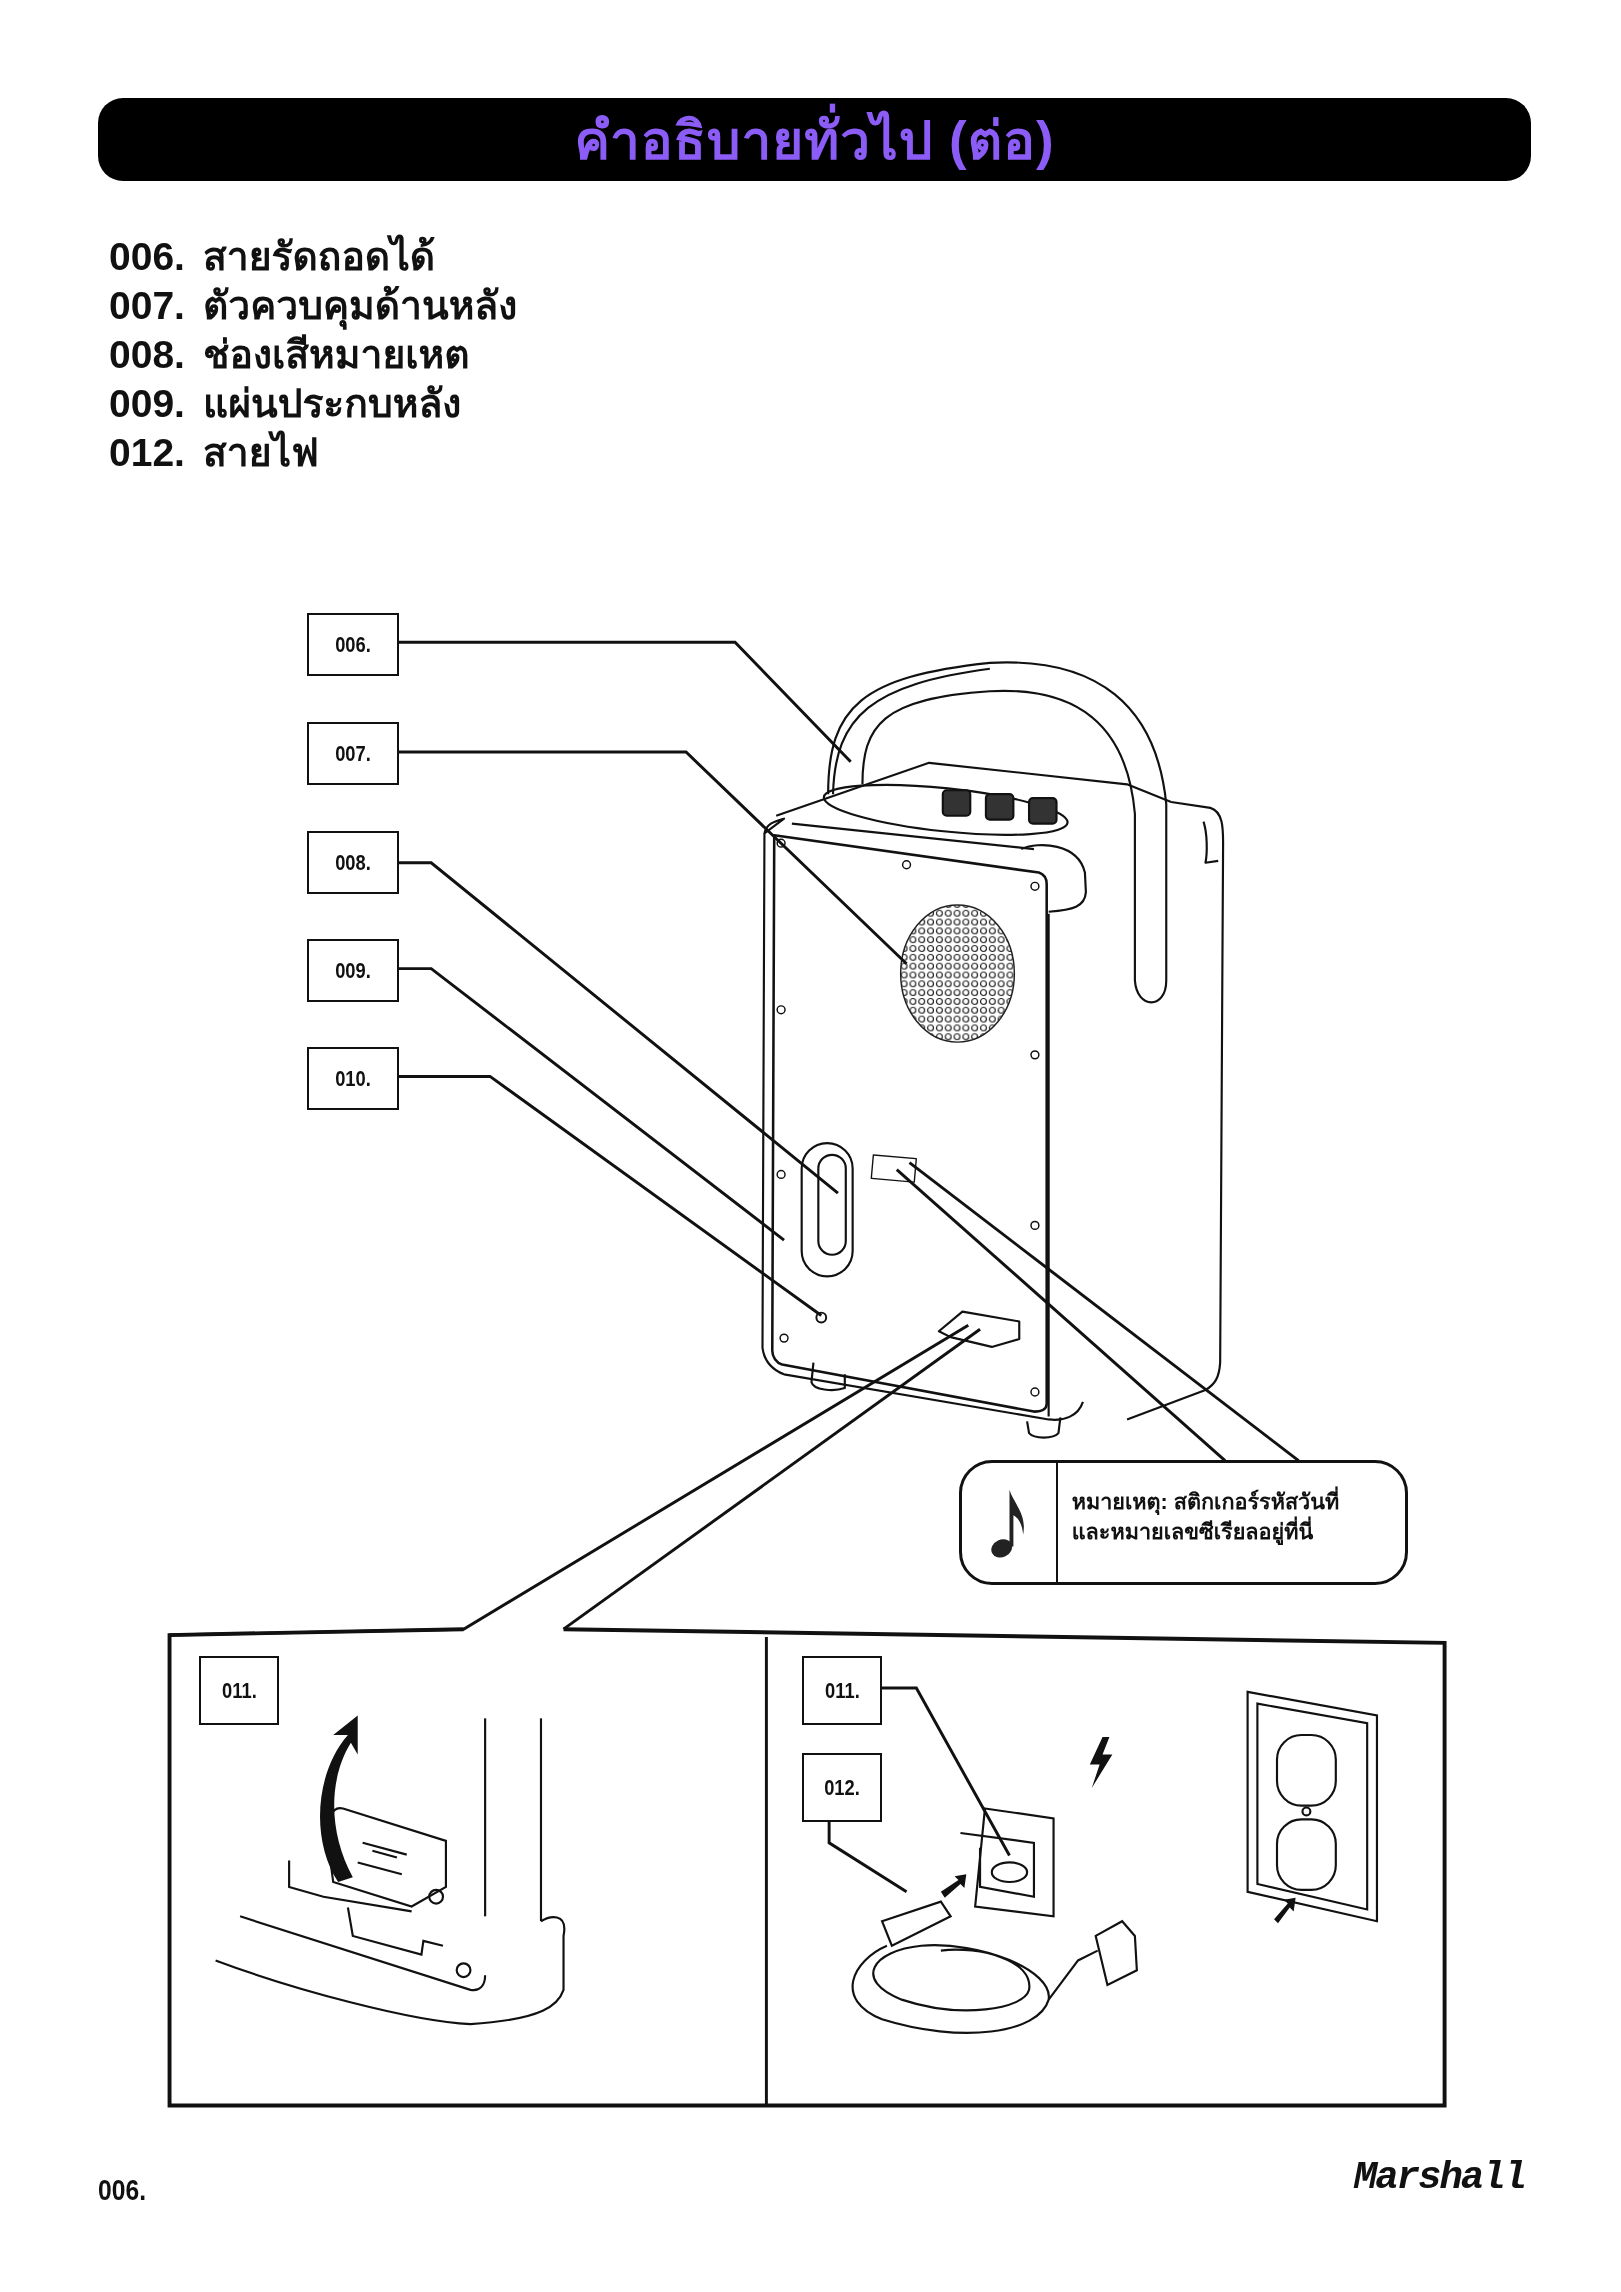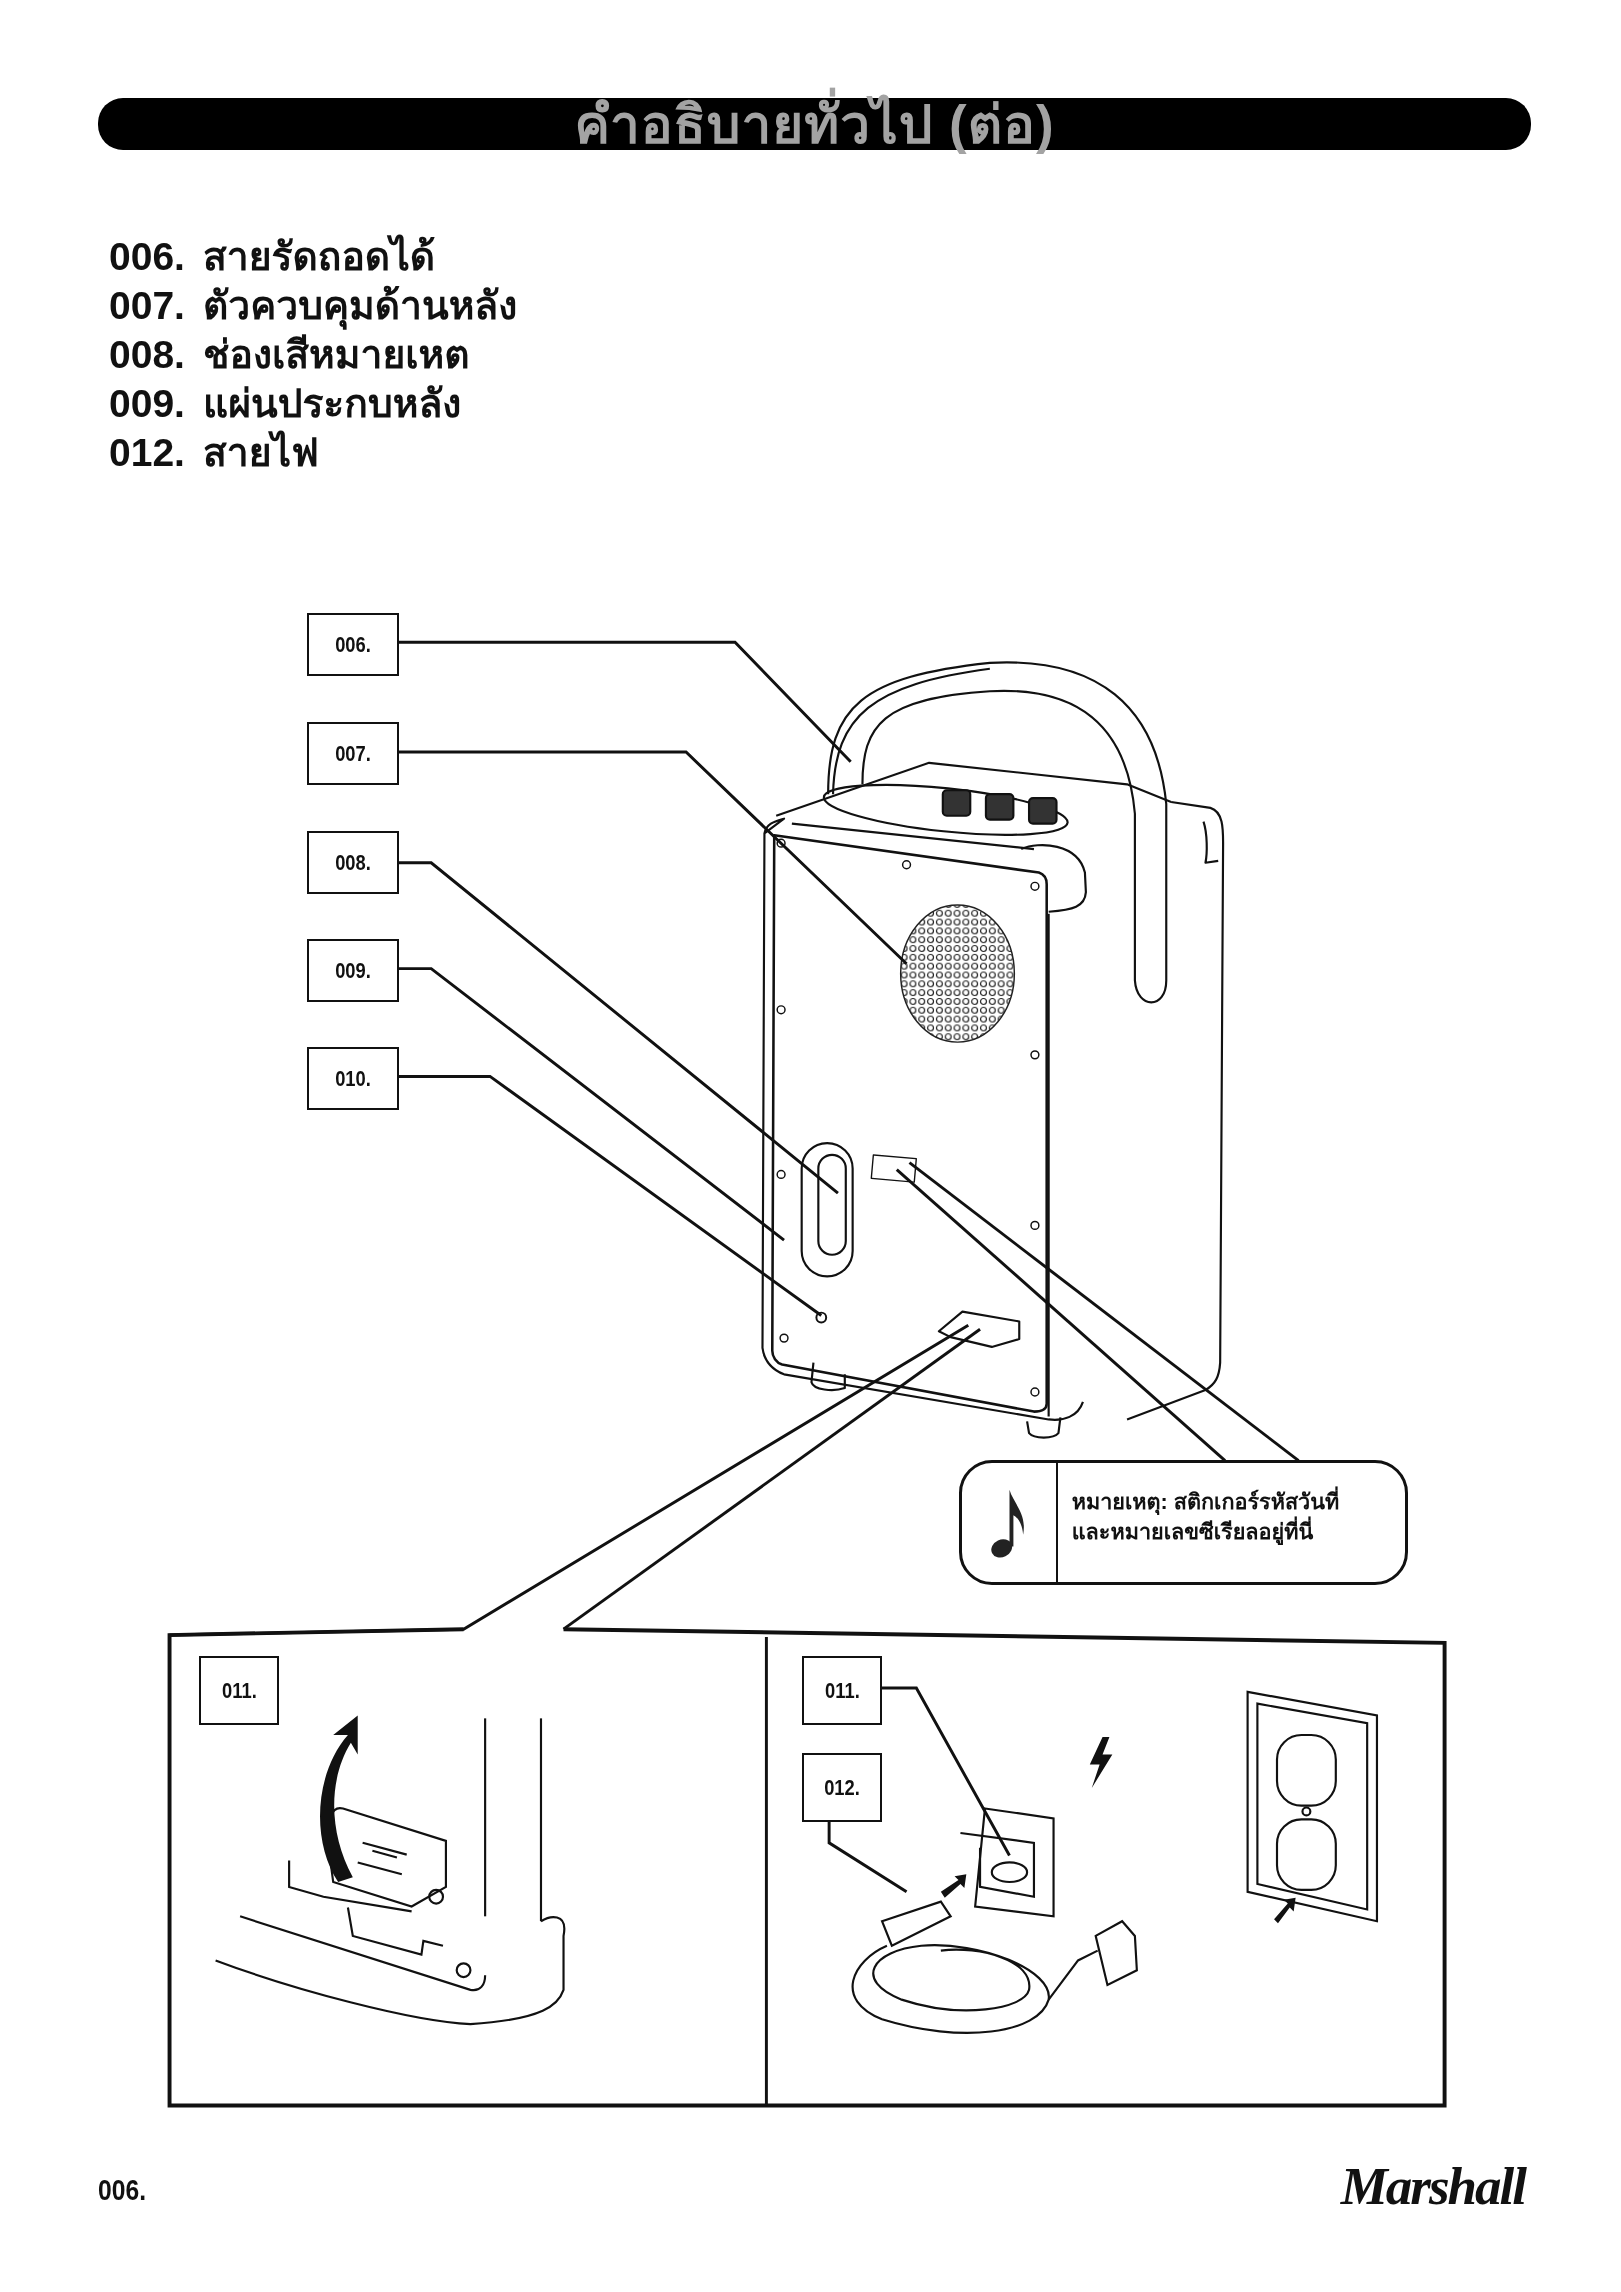--- a/index.html
+++ b/index.html
@@ -1,34 +1,34 @@
 <!DOCTYPE html>
 <html><head>
 <meta charset="utf-8">
 <style>
   html, body { margin: 0; padding: 0; background: #ffffff; }
   body { width: 1621px; height: 2293px; position: relative; overflow: hidden;
          font-family: "Liberation Sans", "DejaVu Sans", sans-serif; color: #111; }
-  .title-bar { position: absolute; left: 98px; top: 98px; width: 1433px; height: 52px;
-               background: #000; color: #a3a3a3; display: flex; align-items: center; justify-content: center; border-radius: 25px; }
+  .title-bar { position: absolute; left: 98px; top: 98px; width: 1433px; height: 83px;
+               background: #000; color: #8b5cf6; display: flex; align-items: center; justify-content: center; border-radius: 25px; }
   .title-bar span { font-size: 53px; font-weight: bold; letter-spacing: 1px; }
   .parts-list { position: absolute; left: 98px; top: 221px; margin: 11px; padding: 0; list-style: none; }
   .parts-list li { font-size: 39px; font-weight: bold; line-height: 49px; height: 49px; white-space: nowrap; }
   .parts-list .num { display: inline-block; width: 94px; }
   .callout { position: absolute; width: 92px; height: 63px; border: 2.9px solid #111; background: #fff;
              display: flex; align-items: center; justify-content: center; box-sizing: border-box; }
   .callout span { font-size: 21.6px; font-weight: bold; font-family: "Liberation Sans Narrow", "Liberation Sans", sans-serif; transform: scaleX(0.85); }
   svg.art { position: absolute; left: 0; top: 0; }
   .note-box { position: absolute; left: 959px; top: 1460px; width: 449px; height: 125px; border: 3.9px solid #111;
               border-radius: 33px; box-sizing: border-box; background: #fff; display: flex; }
   .note-icon-cell { width: 94px; border-right: 2.9px solid #111; display: flex; align-items: center; justify-content: center; }
   .note-text { padding: 23.5px 0 0 13.7px; font-size: 21.6px; font-weight: bold; line-height: 30px; }
   .footer-page { position: absolute; left: 98px; top: 2174px; font-size: 29px; font-weight: bold; transform: scaleX(0.85); transform-origin: left; }
-  .footer-logo { position: absolute; right: 96px; top: 2156px; font-size: 53px; font-weight: bold;
-                 font-style: italic; font-family: Liberation Serif, serif; letter-spacing: -2px; }
+  .footer-logo { position: absolute; right: 96px; top: 2156px; font-size: 39px; font-weight: bold;
+                 font-style: italic; font-family: Liberation Mono, monospace; letter-spacing: -2px; }
 </style>
 </head>
 <body>
 
 <div class="title-bar">
   <span>คำอธิบายทั่วไป (ต่อ)</span>
 </div>
 
 <ul class="parts-list">
   <li><span class="num">006.</span><span>สายรัดถอดได้</span></li>

